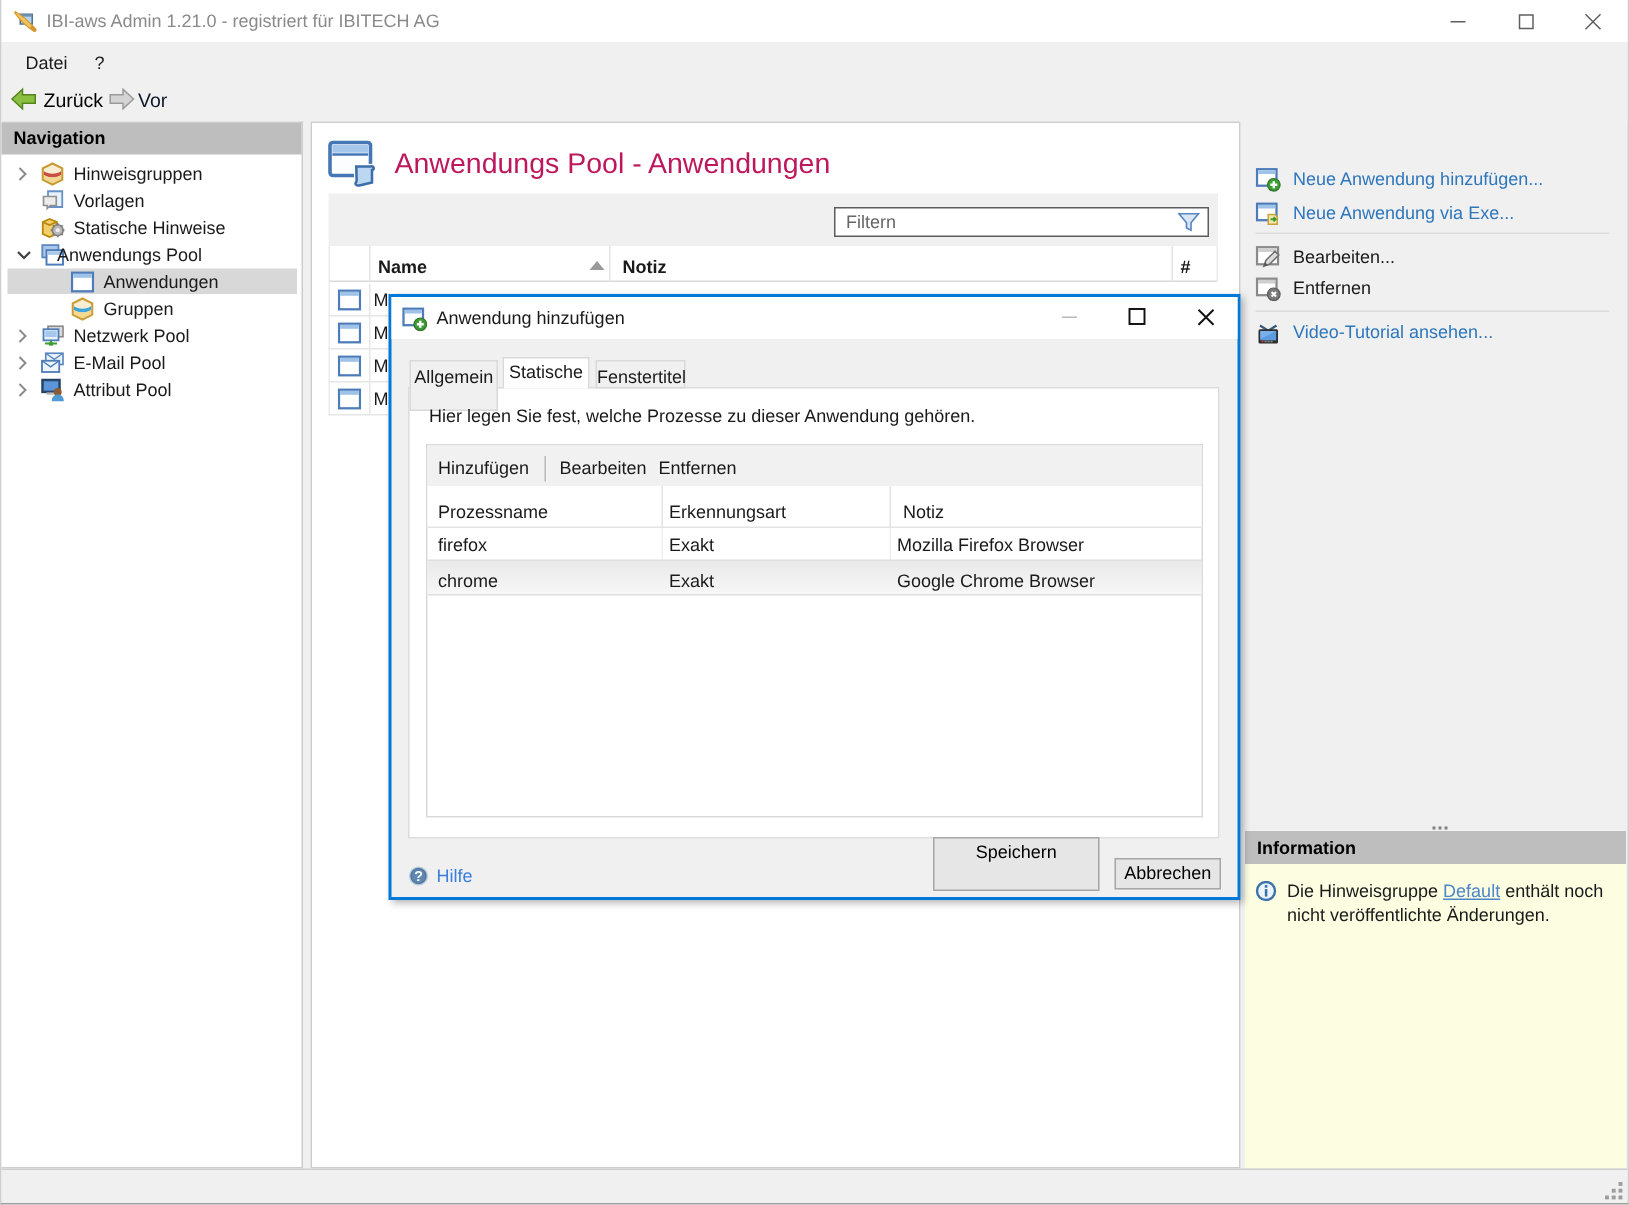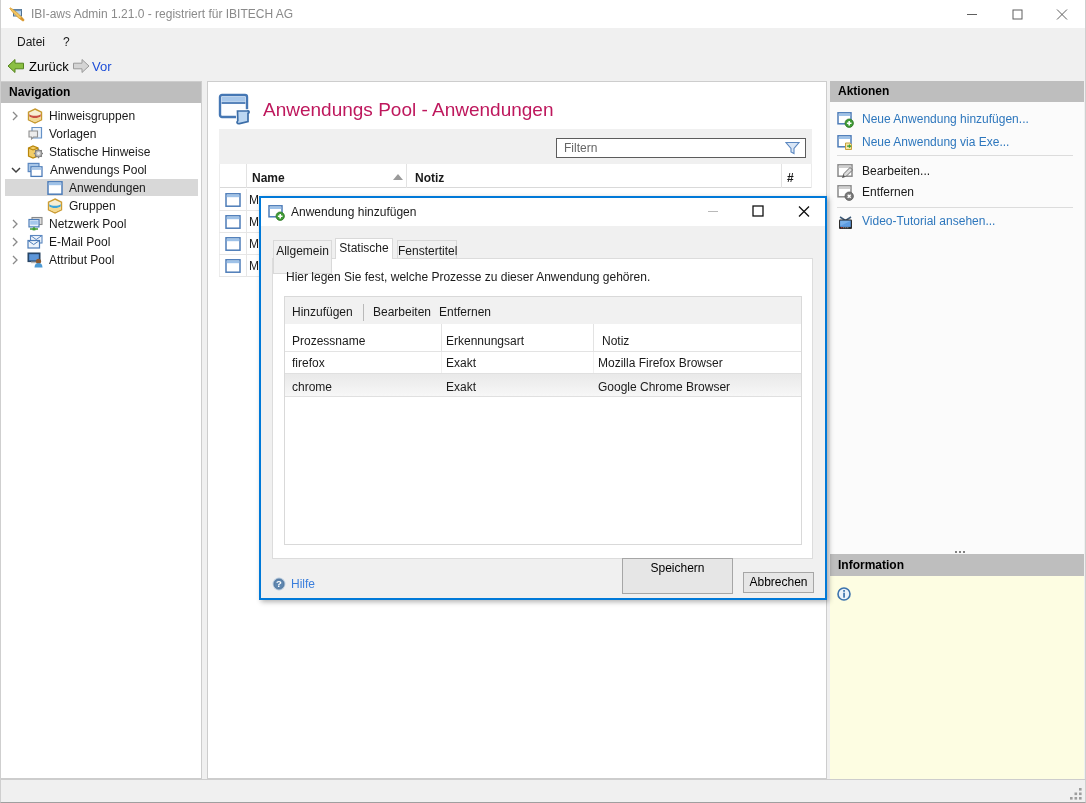--- a/index.html
+++ b/index.html
@@ -50,21 +50,21 @@
   <div class="abs" style="left:16px;top:29px;height:26px;line-height:26px;">Datei</div>
   <div class="abs" style="left:62px;top:29px;height:26px;line-height:26px;">?</div>
   <div id="toolbar" class="abs"></div>
   <svg class="abs" style="left:6px;top:58px;width:18px;height:16px" viewBox="0 0 18 16">
     <path d="M8 1.5 L1 8 L8 14.5 L8 10.8 L16.5 10.8 L16.5 5.2 L8 5.2 Z" fill="#8abf42" stroke="#55851f" stroke-width="1"></path>
   </svg>
   <div class="abs" style="left:28px;top:55px;height:24px;line-height:24px;font-size:13px;color:#000;">Zurück</div>
   <svg class="abs" style="left:71px;top:58px;width:18px;height:16px" viewBox="0 0 18 16">
     <path d="M10 1.5 L17 8 L10 14.5 L10 10.8 L1.5 10.8 L1.5 5.2 L10 5.2 Z" fill="#d4d4d4" stroke="#9a9a9a" stroke-width="1"></path>
   </svg>
-  <div class="abs" style="left:91px;top:55px;height:24px;line-height:24px;font-size:13px;color:#1d4ed8;">Vor</div>
+  <div class="abs" style="left:91px;top:55px;height:24px;line-height:24px;font-size:13px;color:#0f172a;">Vor</div>
 
   <div id="nav" class="abs">
     <div class="phead">Navigation</div>
   </div>
 
   <div class="abs" style="left:4px;top:179px;width:193px;height:17px;background:#d8d8d8;"></div>
   <svg class="abs tch" style="left:9px;top:111px" width="10" height="10" viewBox="0 0 10 10">
       <path d="M3 1 L7 5 L3 9" fill="none" stroke="#8a8a8a" stroke-width="1.3"></path>
     </svg>
   <svg class="abs tch" style="left:9px;top:165px" width="12" height="10" viewBox="0 0 12 10">
@@ -126,21 +126,21 @@
   <svg class="abs" style="left:26px;top:252px" width="16" height="16" viewBox="0 0 16 16">
     <rect x="1" y="1" width="12" height="8.6" fill="#2b4d79" stroke="#23405f" stroke-width="1"></rect>
     <rect x="2.2" y="2.2" width="9.6" height="6.2" fill="#5d96d8"></rect>
     <rect x="4" y="9.6" width="5" height="1.6" fill="#b9b9b9"></rect>
     <circle cx="11.5" cy="9.3" r="2.6" fill="#8a5a32"></circle>
     <path d="M7.5 15.5 C7.5 12.4,9.2 11,11.5 11 C13.8 11,15.5 12.4,15.5 15.5 Z" fill="#4d9ad4"></path>
   </svg>
   <div class="trow abs" style="left:48px;top:107px;">Hinweisgruppen</div>
   <div class="trow abs" style="left:48px;top:125px;">Vorlagen</div>
   <div class="trow abs" style="left:48px;top:143px;">Statische Hinweise</div>
-  <div class="trow abs" style="left:49px;top:161px;">Anwendungs Pool</div>
+  <div class="trow abs" style="left:37px;top:161px;">Anwendungs Pool</div>
   <div class="trow abs" style="left:68px;top:179px;">Anwendungen</div>
   <div class="trow abs" style="left:68px;top:197px;">Gruppen</div>
   <div class="trow abs" style="left:48px;top:215px;">Netzwerk Pool</div>
   <div class="trow abs" style="left:48px;top:233px;">E-Mail Pool</div>
   <div class="trow abs" style="left:48px;top:251px;">Attribut Pool</div>
 
   <div id="content" class="abs"></div>
   <svg class="abs" style="left:217px;top:93px" width="34" height="33" viewBox="0 0 34 33">
     <rect x="2" y="2" width="27" height="22" rx="2" fill="#fbfdff" stroke="#4577b4" stroke-width="2.4"></rect>
     <rect x="3.6" y="3.6" width="23.8" height="5.2" fill="#a7c7ea"></rect>
@@ -189,23 +189,20 @@
     </svg>
   <svg class="abs rowico" style="left:224px;top:258px" width="16" height="16" viewBox="0 0 16 16">
       <rect x="1" y="1.8" width="14" height="12.4" fill="#fff" stroke="#4d7cb8" stroke-width="1.5"></rect>
       <rect x="1.8" y="2.6" width="12.4" height="2.6" fill="#9fc2e8"></rect>
     </svg>
   <div class="abs" style="left:248px;top:189px;height:22px;line-height:22px;">M</div>
   <div class="abs" style="left:248px;top:211px;height:22px;line-height:22px;">MS Edge</div>
   <div class="abs" style="left:248px;top:233px;height:22px;line-height:22px;">MS Office</div>
   <div class="abs" style="left:248px;top:255px;height:22px;line-height:22px;">MS Teams</div>
 
-  <div id="rpanel" class="abs">
-    <div class="phead">Aktionen</div>
-  </div>
   <svg class="abs" style="left:836px;top:111px" width="17" height="17" viewBox="0 0 17 17">
     <rect x="1" y="1.8" width="13" height="11" fill="#fff" stroke="#4d7cb8" stroke-width="1.5"></rect>
     <rect x="1.8" y="2.6" width="11.4" height="2.4" fill="#9fc2e8"></rect>
     <circle cx="12.2" cy="12.2" r="4.2" fill="#3f9c35" stroke="#2e7526" stroke-width="0.8"></circle>
     <path d="M12.2 9.9 V14.5 M9.9 12.2 H14.5" stroke="#fff" stroke-width="1.6"></path>
   </svg>
   <div class="abs alink" style="left:861px;top:111px;height:17px;line-height:17px;">Neue Anwendung hinzufügen...</div>
   <svg class="abs" style="left:836px;top:134px" width="17" height="17" viewBox="0 0 17 17">
     <rect x="1" y="1.8" width="13" height="11" fill="#fff" stroke="#4d7cb8" stroke-width="1.5"></rect>
     <rect x="1.8" y="2.6" width="11.4" height="2.4" fill="#9fc2e8"></rect>
@@ -245,20 +242,21 @@
   <div class="abs" style="left:958px;top:551px;width:2px;height:2px;background:#818181;"></div>
   <div class="abs" style="left:962px;top:551px;width:2px;height:2px;background:#818181;"></div>
 
   <div class="abs phead" style="left:829px;top:554px;width:254px;height:22px;line-height:22px;">Information</div>
   <div class="abs" style="left:829px;top:576px;width:254px;height:203px;background:#fdfde2;"></div>
   <svg class="abs" style="left:836px;top:587px" width="14" height="14" viewBox="0 0 14 14">
     <circle cx="7" cy="7" r="6" fill="#ecf3fb" stroke="#3b73ad" stroke-width="1.6"></circle>
     <rect x="6.2" y="5.7" width="1.7" height="5" fill="#3b73ad"></rect>
     <rect x="6.2" y="3" width="1.7" height="1.8" fill="#3b73ad"></rect>
   </svg>
+  <div class="abs" style="left:857px;top:587px;width:225px;line-height:15.5px;">Die Hinweisgruppe <span style="color:#4a86c8;text-decoration:underline;">Default</span> enthält noch nicht veröffentlichte Änderungen.</div>
 
   <div id="statusbar" class="abs"></div>
   <svg class="abs" style="left:1068px;top:787px" width="14" height="14" viewBox="0 0 14 14">
     <rect x="10" y="1" width="2.6" height="2.6" fill="#9d9d9d"></rect>
     <rect x="5.5" y="5.5" width="2.6" height="2.6" fill="#9d9d9d"></rect>
     <rect x="10" y="5.5" width="2.6" height="2.6" fill="#9d9d9d"></rect>
     <rect x="1" y="10" width="2.6" height="2.6" fill="#9d9d9d"></rect>
     <rect x="5.5" y="10" width="2.6" height="2.6" fill="#9d9d9d"></rect>
     <rect x="10" y="10" width="2.6" height="2.6" fill="#9d9d9d"></rect>
   </svg>

